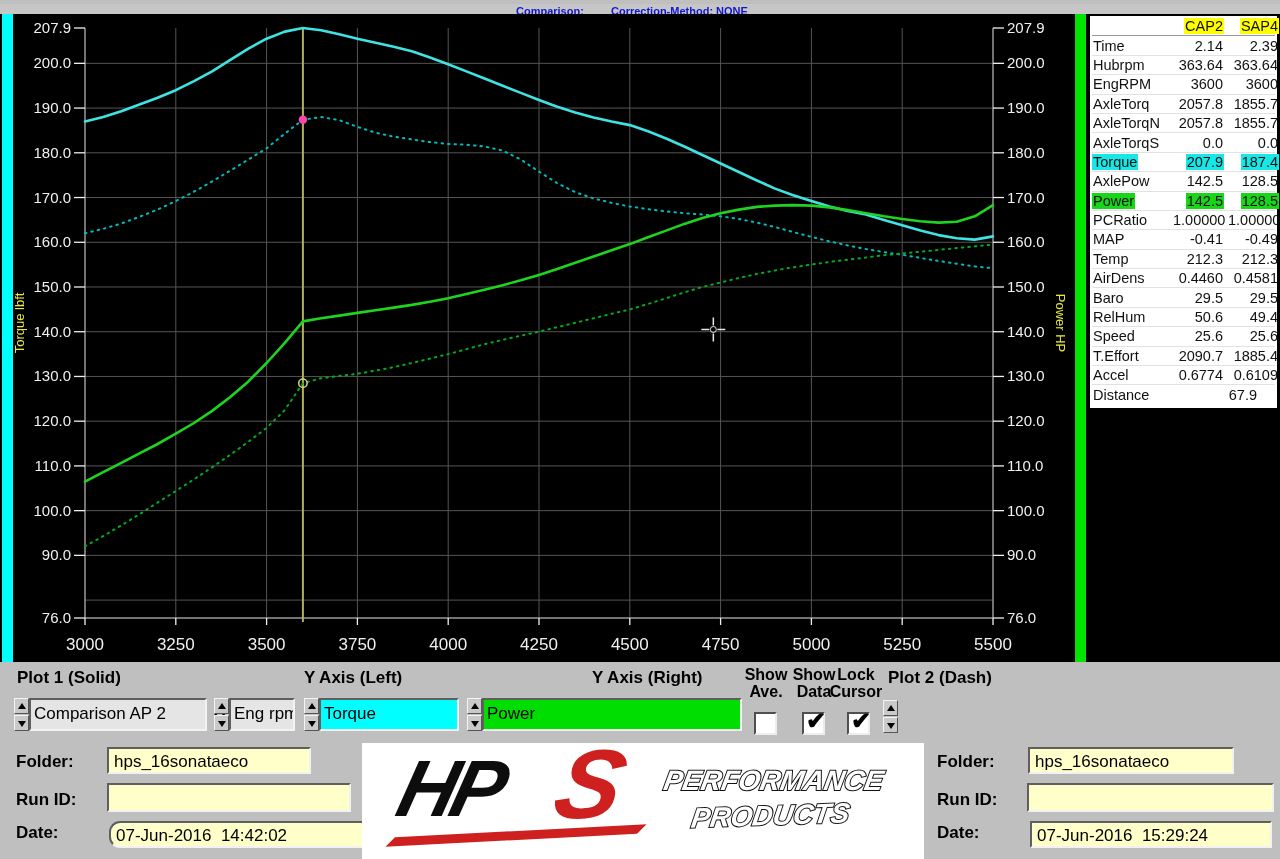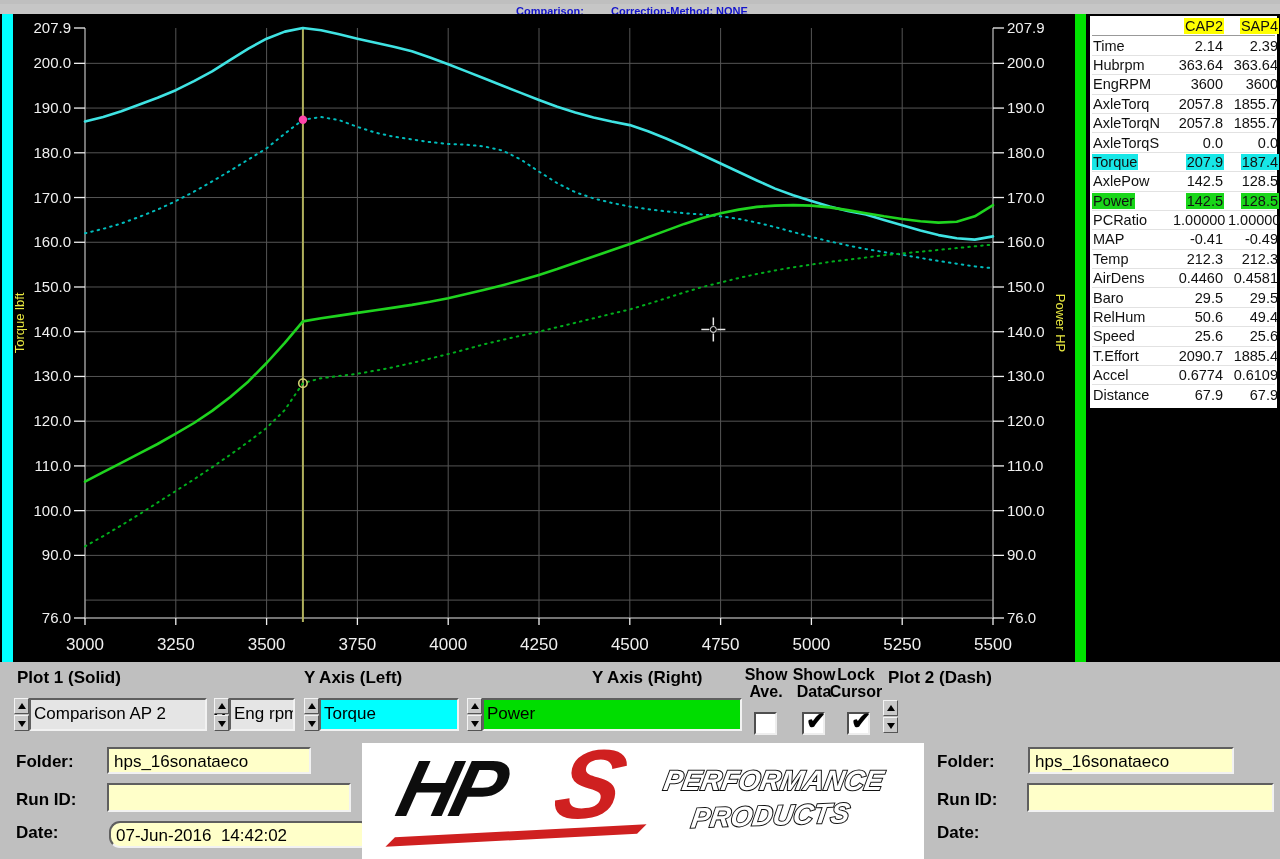--- a/index.html
+++ b/index.html
@@ -15,21 +15,21 @@
 
   
   .chart-region { position:absolute; left:0; top:14px; width:1087px; height:648px; background:#000; }
   .table-region { position:absolute; left:1087px; top:14px; width:193px; height:648px; background:#000; }
 
   
   .dt { position:absolute; left:1px; top:0; width:191px; background:#ffffff;
         border:2px solid #000; padding:1px 2px 3px 2px; }
   .dt-row { display:flex; height:19.4px; align-items:center; font-size:14.5px; color:#111;
             border-bottom:1px solid #e2e2e2; }
-  .dt-row:last-child { border-bottom:none; }
+  .dt-row:last-child { border-bottom:none;gap:34px; }
   .dt-hdr { border-bottom:1px solid #999; }
   .dt-lab { flex:0 0 80px; text-align:left; white-space:nowrap; overflow:hidden; }
   .dt-c1  { flex:0 0 52px; text-align:right; white-space:nowrap; }
   .dt-c2  { flex:0 0 55px; text-align:right; white-space:nowrap; }
   .dt-row span { padding:0 1px; }
   .hl-yellow { background:#ffff00; }
   .hl-cyan   { background:#17e7e7; }
   .hl-green  { background:#19d619; }
 
   
@@ -390,20 +390,21 @@
   <div class="flabel" style="left:12px; top:128px;">Run ID:</div>
   <div class="ffield" style="left:103px; top:121px; width:244px; height:29px;"></div>
   <div class="flabel" style="left:12px; top:161px;">Date:</div>
   <div class="ffield" style="left:105px; top:159px; width:263px; height:27px;border-radius:11px;">07-Jun-2016  14:42:02</div>
 
   <div class="flabel" style="left:933px; top:90px;">Folder:</div>
   <div class="ffield" style="left:1024px; top:85px; width:206px; height:27px;">hps_16sonataeco</div>
   <div class="flabel" style="left:933px; top:128px;">Run ID:</div>
   <div class="ffield" style="left:1023px; top:121px; width:247px; height:29px;"></div>
   <div class="flabel" style="left:933px; top:161px;">Date:</div>
+  <div class="ffield" style="left:1026px; top:159px; width:242px; height:27px;">07-Jun-2016  15:29:24</div>
 
   <div class="logo-panel">
     <div class="logo-swoosh"></div>
     <div class="logo-hp">HP</div>
     <div class="logo-s">S</div>
     <div class="logo-t1">PERFORMANCE</div>
     <div class="logo-t2">PRODUCTS</div>
   </div>
 </div>
 

